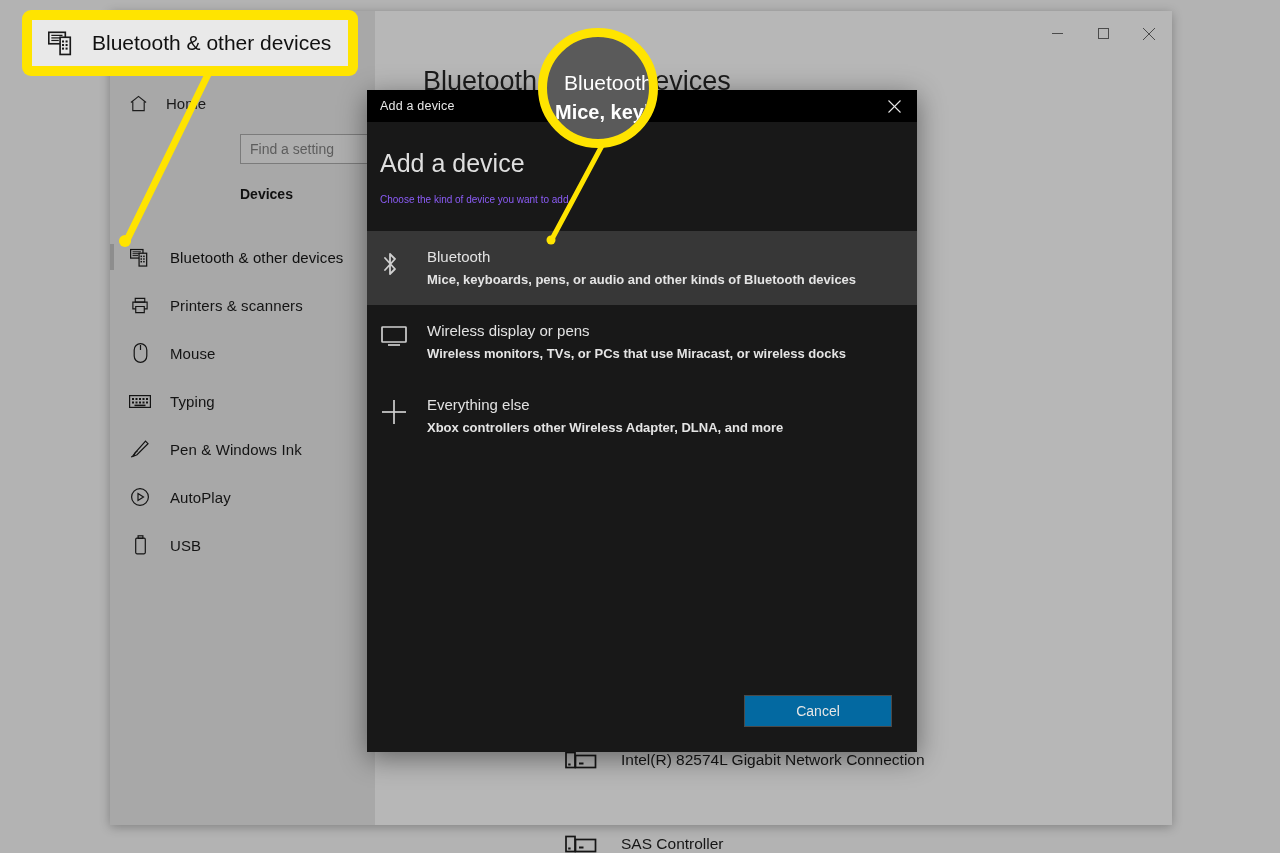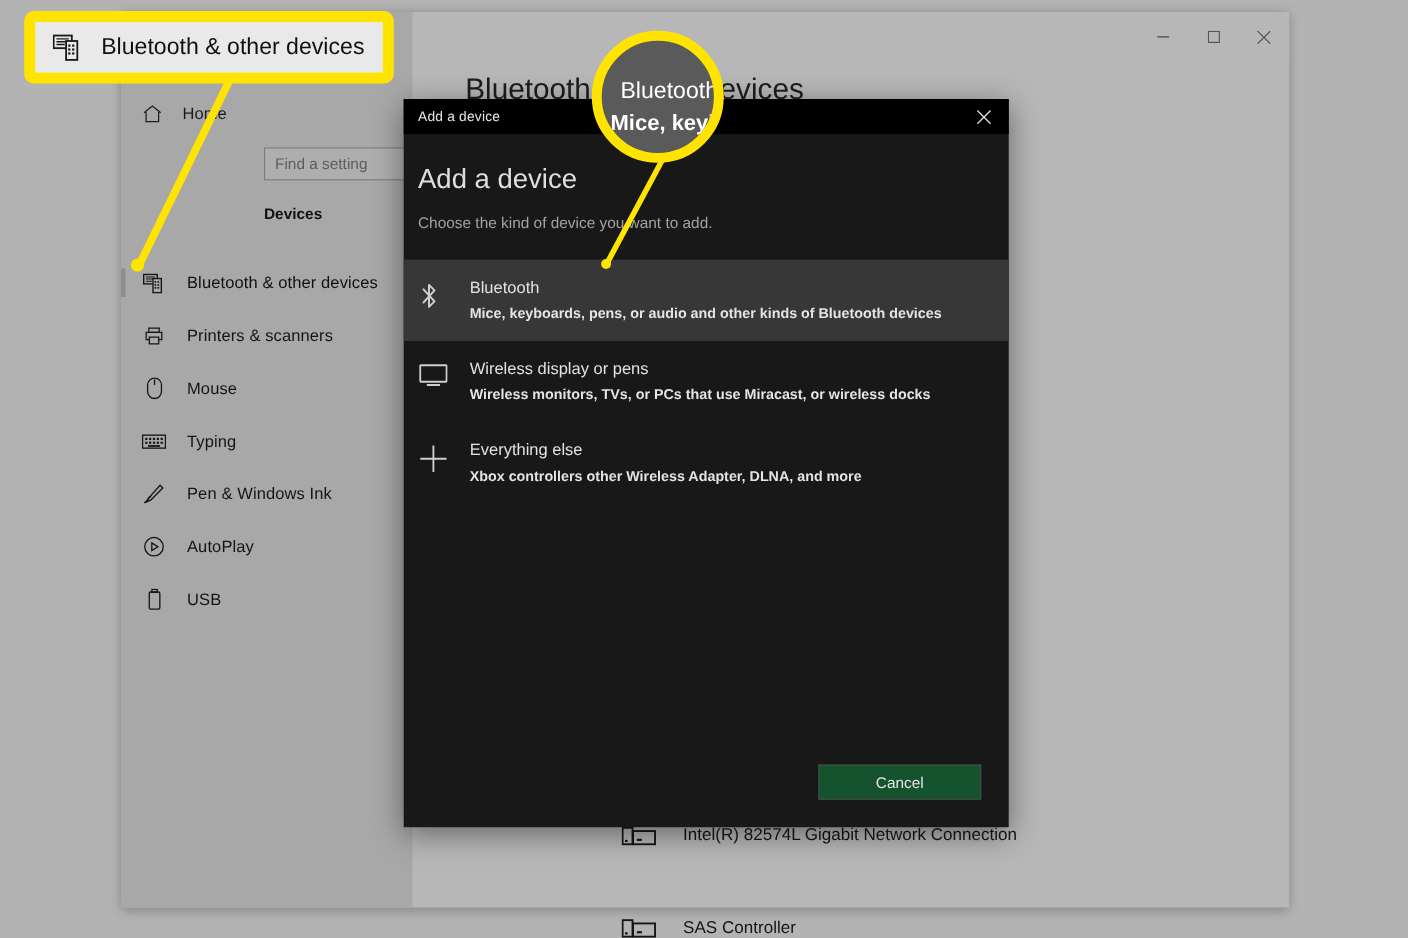--- a/index.html
+++ b/index.html
@@ -112,42 +112,42 @@
     font-size: 12.5px; color: #e8e8e8; padding-left: 13px;
     letter-spacing: .2px;
   }
   #dlg-close {
     position: absolute; right: 0; top: 0; width: 46px; height: 32px;
     display: flex; align-items: center; justify-content: center;
     color: #e6e6e6;
   }
   #dlg-header { padding: 27px 0 0 13px; }
   #dlg-heading { font-size: 25px; color: #dfdfdf; font-weight: 400; }
-  #dlg-sub { font-size: 14px; color: #a3a3a3; margin-top: 16px; }
+  #dlg-sub { font-size: 10px; color: #8b5cf6; margin-top: 16px; }
 
   #dlg-list { margin-top: 26px; }
   .dlg-item {
     display: flex; align-items: flex-start;
     padding: 17px 14px 18px 14px;
     min-height: 70px;
   }
   .dlg-item.selected { background: #373737; }
   .dlg-item .di-ic {
     width: 46px; min-width: 46px; padding-top: 3px;
     display: flex; justify-content: flex-start; color: #cfcfcf;
   }
   .dlg-item .di-title { font-size: 15px; color: #e2e2e2; }
   .dlg-item .di-desc {
     font-size: 13px; color: #e4e4e4; margin-top: 6px; font-weight: bold;
   }
 
   #cancel-button {
     position: absolute; right: 25px; bottom: 25px;
     width: 148px; height: 32px;
-    background: #14532d; border: 1px solid #4a4a4a;
+    background: #0369a1; border: 1px solid #4a4a4a;
     color: #e6e6e6; font-size: 14px;
     font-family: "Liberation Sans", sans-serif;
     cursor: pointer;
   }
 
   
   #annotation-layer {
     position: absolute; left:0; top:0; width: 1280px; height: 853px;
     pointer-events: none;
   }

